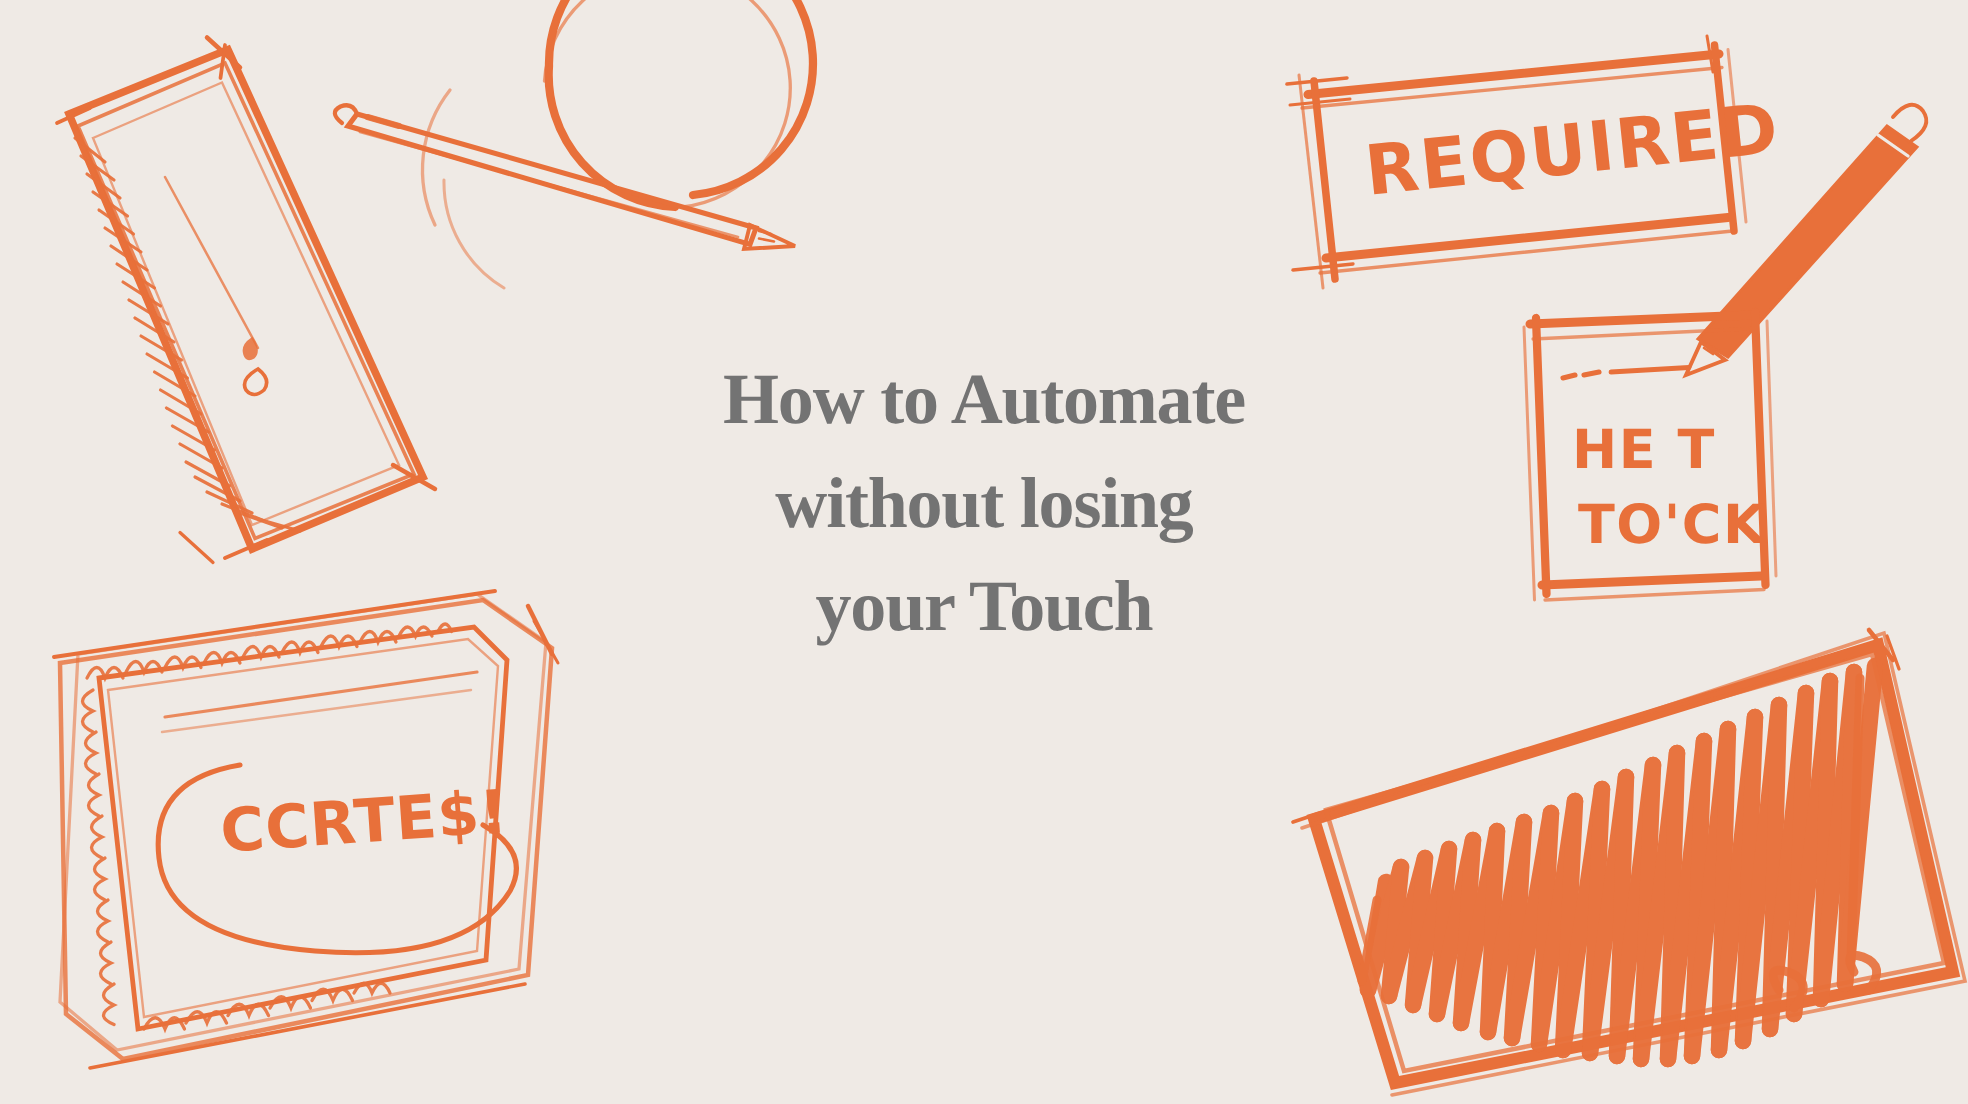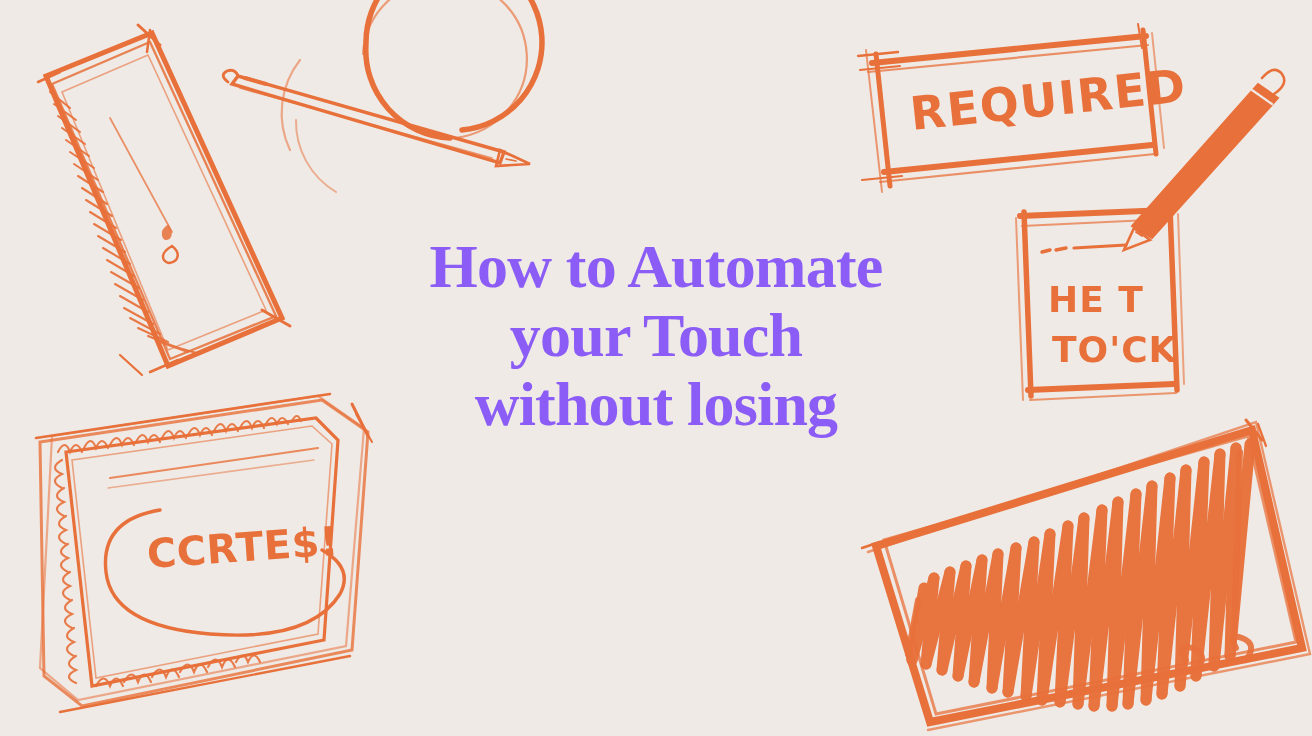--- a/index.html
+++ b/index.html
@@ -27,24 +27,24 @@
     left: 336px;
     top: 232px;
     width: 640px;
     text-align: center;
     z-index: 5;
   }
   #title-block .line {
     display: block;
     font-family: "Liberation Serif", "DejaVu Serif", serif;
     font-weight: 700;
-    font-size: 62px;
+    font-size: 48px;
     line-height: 69px;
     letter-spacing: -0.8px;
-    color: #8b5cf6;
+    color: #737373;
     white-space: nowrap;
   }
   .hand {
     font-family: "DejaVu Sans", sans-serif;
     font-weight: bold;
     fill: #E8703A;
   }
 </style>
 </head>
 <body>
@@ -268,17 +268,17 @@
         <path d="M918 600 L908 654"></path>
         <path d="M1240 452 L1234 640"></path>
         <path d="M1246 660 q12 -16 -4 -22 q-14 -5 -6 10"></path>
         <path d="M1196 672 q14 -18 -4 -24 q-16 -5 -6 12"></path>
       </g>
     </g>
   </svg>
 
   <div id="title-block">
     <span class="line">How to Automate</span>
+    <span class="line">without losing</span>
     <span class="line">your Touch</span>
-    <span class="line">without losing</span>
   </div>
 
 </div>
 
 </body></html>

